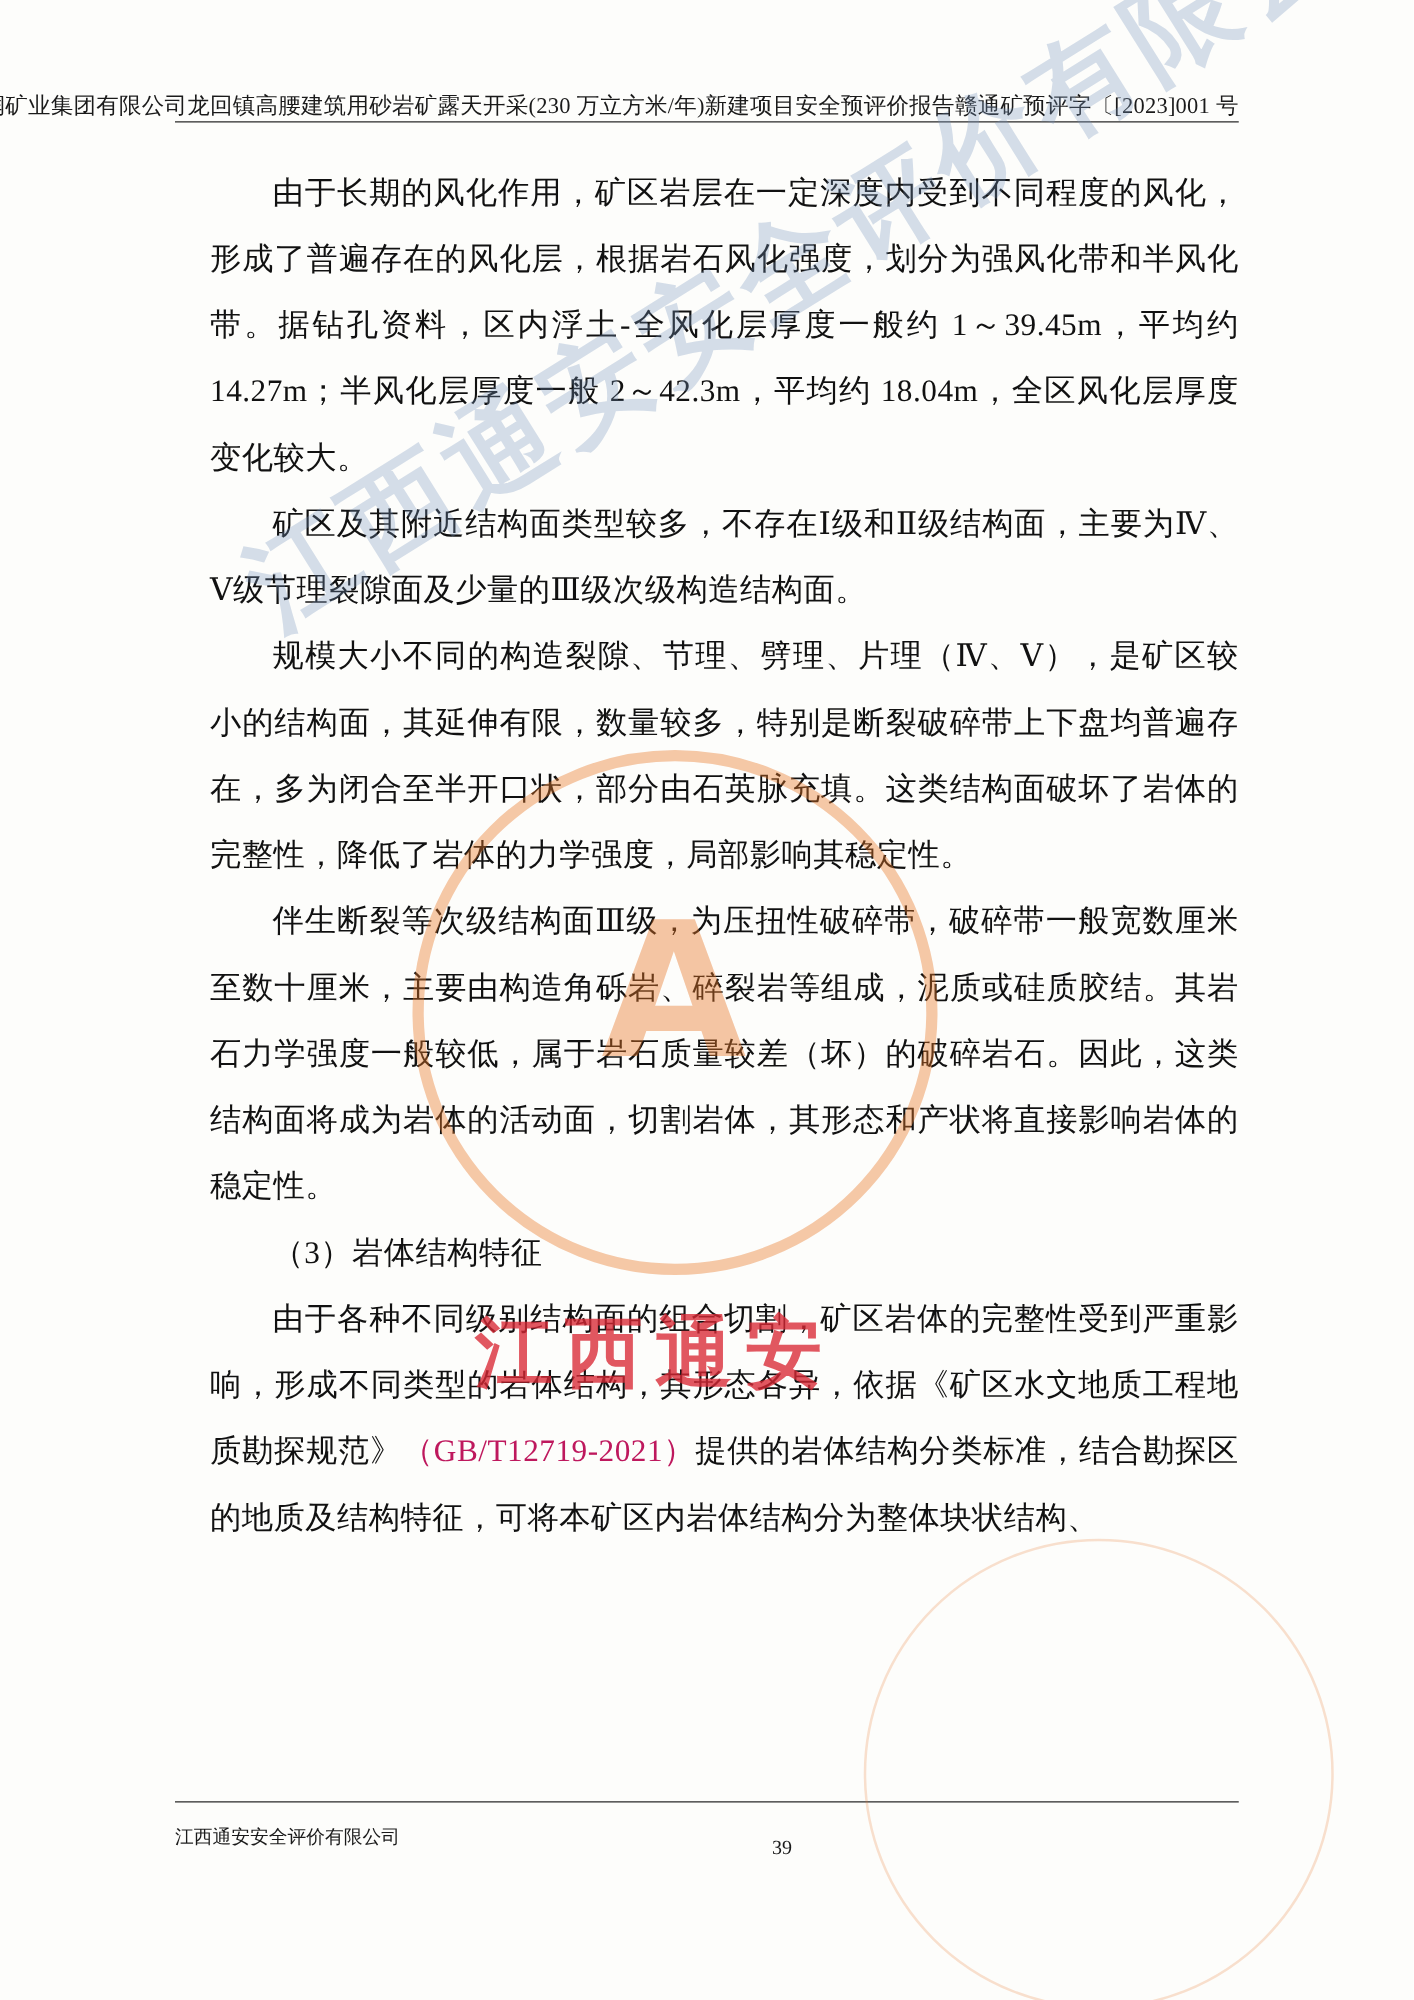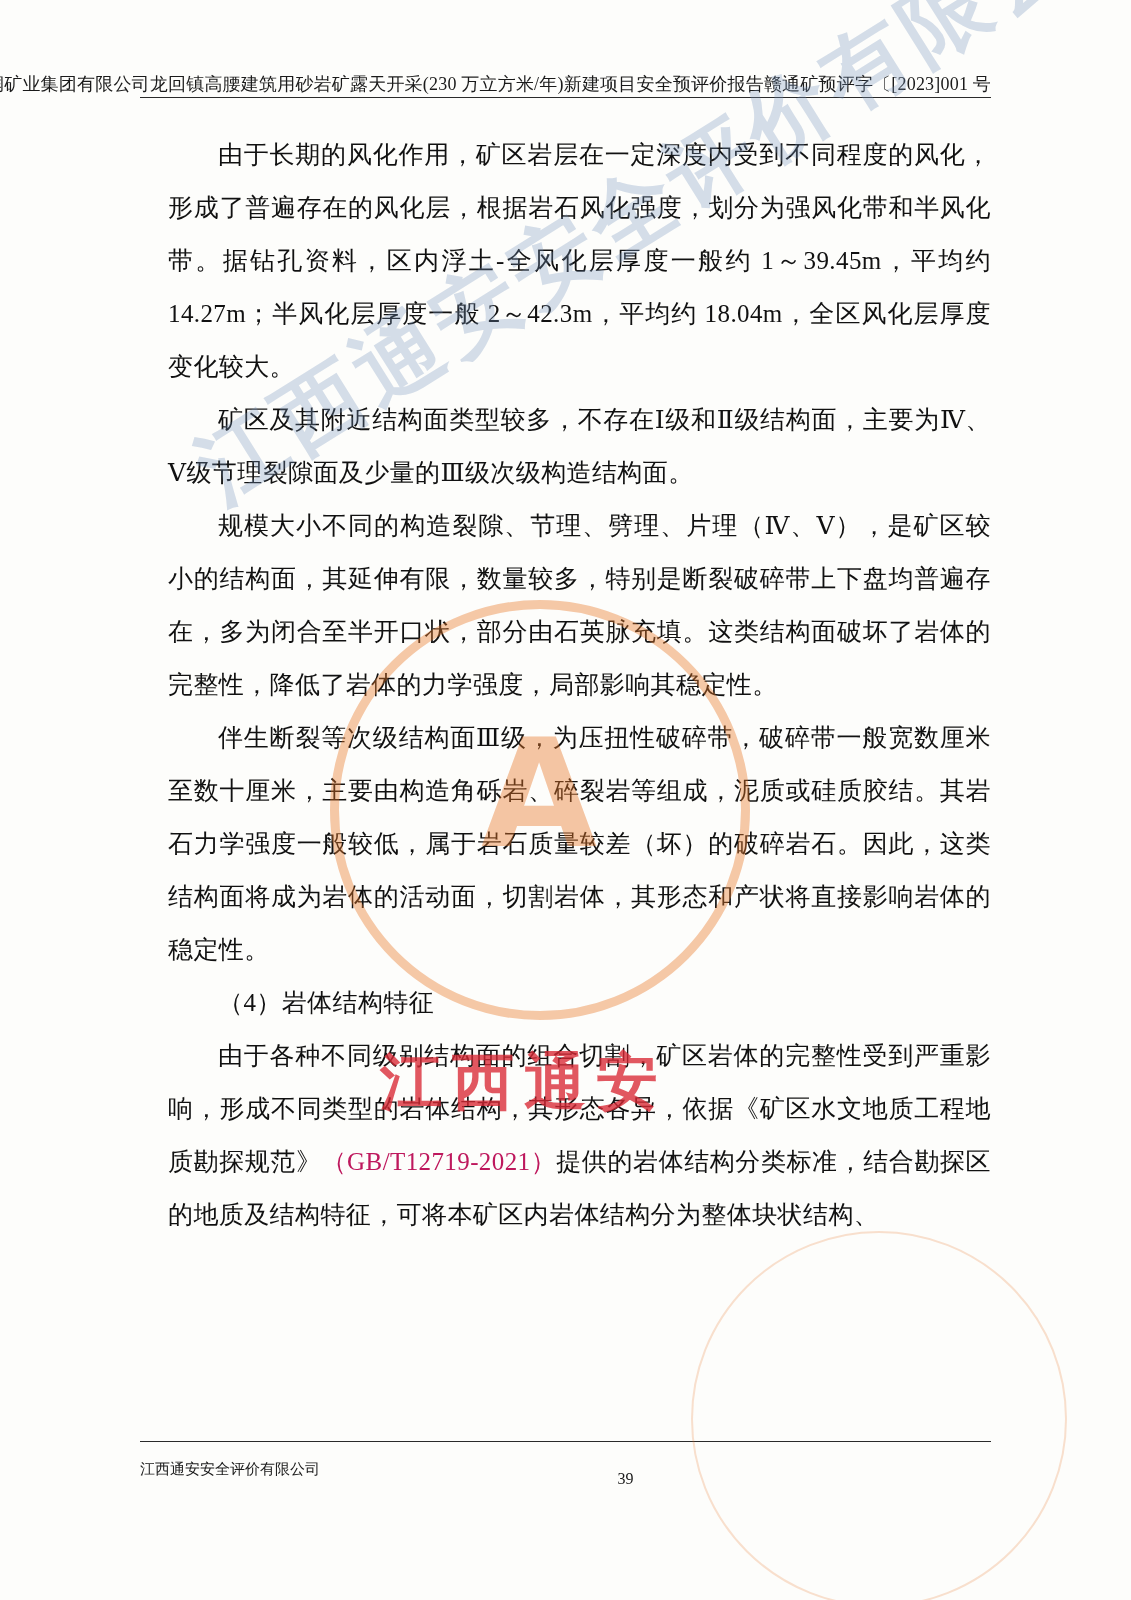--- a/index.html
+++ b/index.html
@@ -173,21 +173,21 @@
       <div class="header-left">赣州星润矿业集团有限公司龙回镇高腰建筑用砂岩矿露天开采(230 万立方米/年)新建项目安全预评价报告</div>
       <div class="header-right">赣通矿预评字〔[2023]001 号</div>
     </div>
     <div class="header-rule"></div>
 
     <div class="content">
       <p class="para">由于长期的风化作用，矿区岩层在一定深度内受到不同程度的风化，形成了普遍存在的风化层，根据岩石风化强度，划分为强风化带和半风化带。据钻孔资料，区内浮土-全风化层厚度一般约 1～39.45m，平均约 14.27m；半风化层厚度一般 2～42.3m，平均约 18.04m，全区风化层厚度变化较大。</p>
       <p class="para">矿区及其附近结构面类型较多，不存在Ⅰ级和Ⅱ级结构面，主要为Ⅳ、Ⅴ级节理裂隙面及少量的Ⅲ级次级构造结构面。</p>
       <p class="para">规模大小不同的构造裂隙、节理、劈理、片理（Ⅳ、Ⅴ），是矿区较小的结构面，其延伸有限，数量较多，特别是断裂破碎带上下盘均普遍存在，多为闭合至半开口状，部分由石英脉充填。这类结构面破坏了岩体的完整性，降低了岩体的力学强度，局部影响其稳定性。</p>
       <p class="para">伴生断裂等次级结构面Ⅲ级，为压扭性破碎带，破碎带一般宽数厘米至数十厘米，主要由构造角砾岩、碎裂岩等组成，泥质或硅质胶结。其岩石力学强度一般较低，属于岩石质量较差（坏）的破碎岩石。因此，这类结构面将成为岩体的活动面，切割岩体，其形态和产状将直接影响岩体的稳定性。</p>
-      <p class="para">（4）岩体结构特征</p>
+      <p class="para">（3）岩体结构特征</p>
       <p class="para"><span>由于各种不同级别结构面的组合切割，矿区岩体的完整性受到严重影响，形成不同类型的岩体结构，其形态各异，依据《矿区水文地质工程地质勘探规范》</span><span class="red">（GB/T12719-2021）</span><span>提供的岩体结构分类标准，结合勘探区的地质及结构特征，可将本矿区内岩体结构分为整体块状结构、</span></p>
     </div>
 
     <div class="watermark">
       <div class="wm-seal">
         <div class="wm-ring-faint"></div>
         <div class="wm-seal-inner">A</div>
       </div>
       <div class="wm-diagonal">江西通安安全评价有限公司</div>
       <div class="wm-red-text">江西通安</div>

